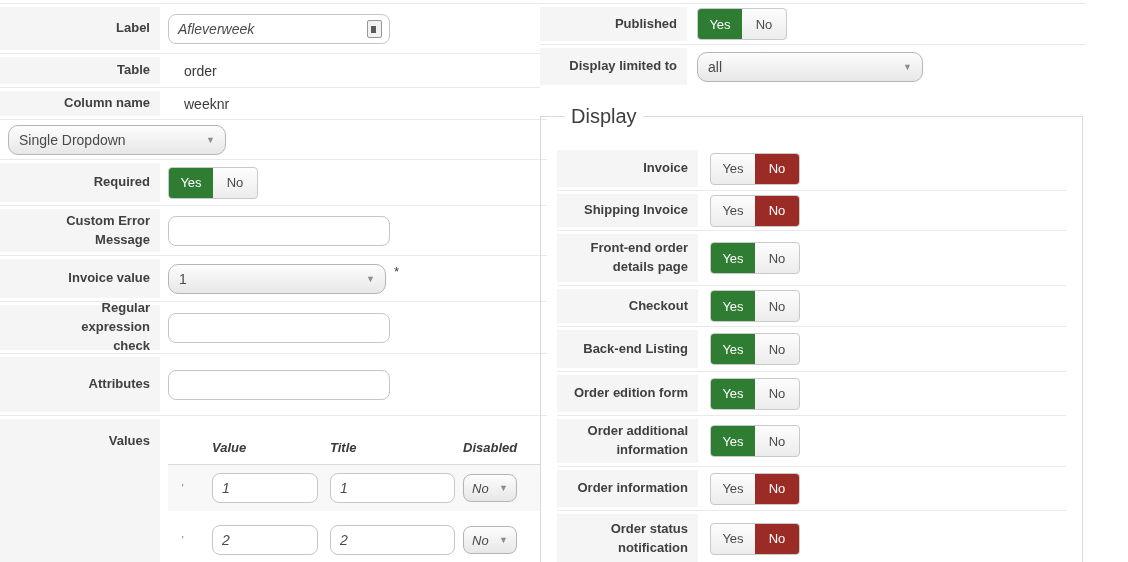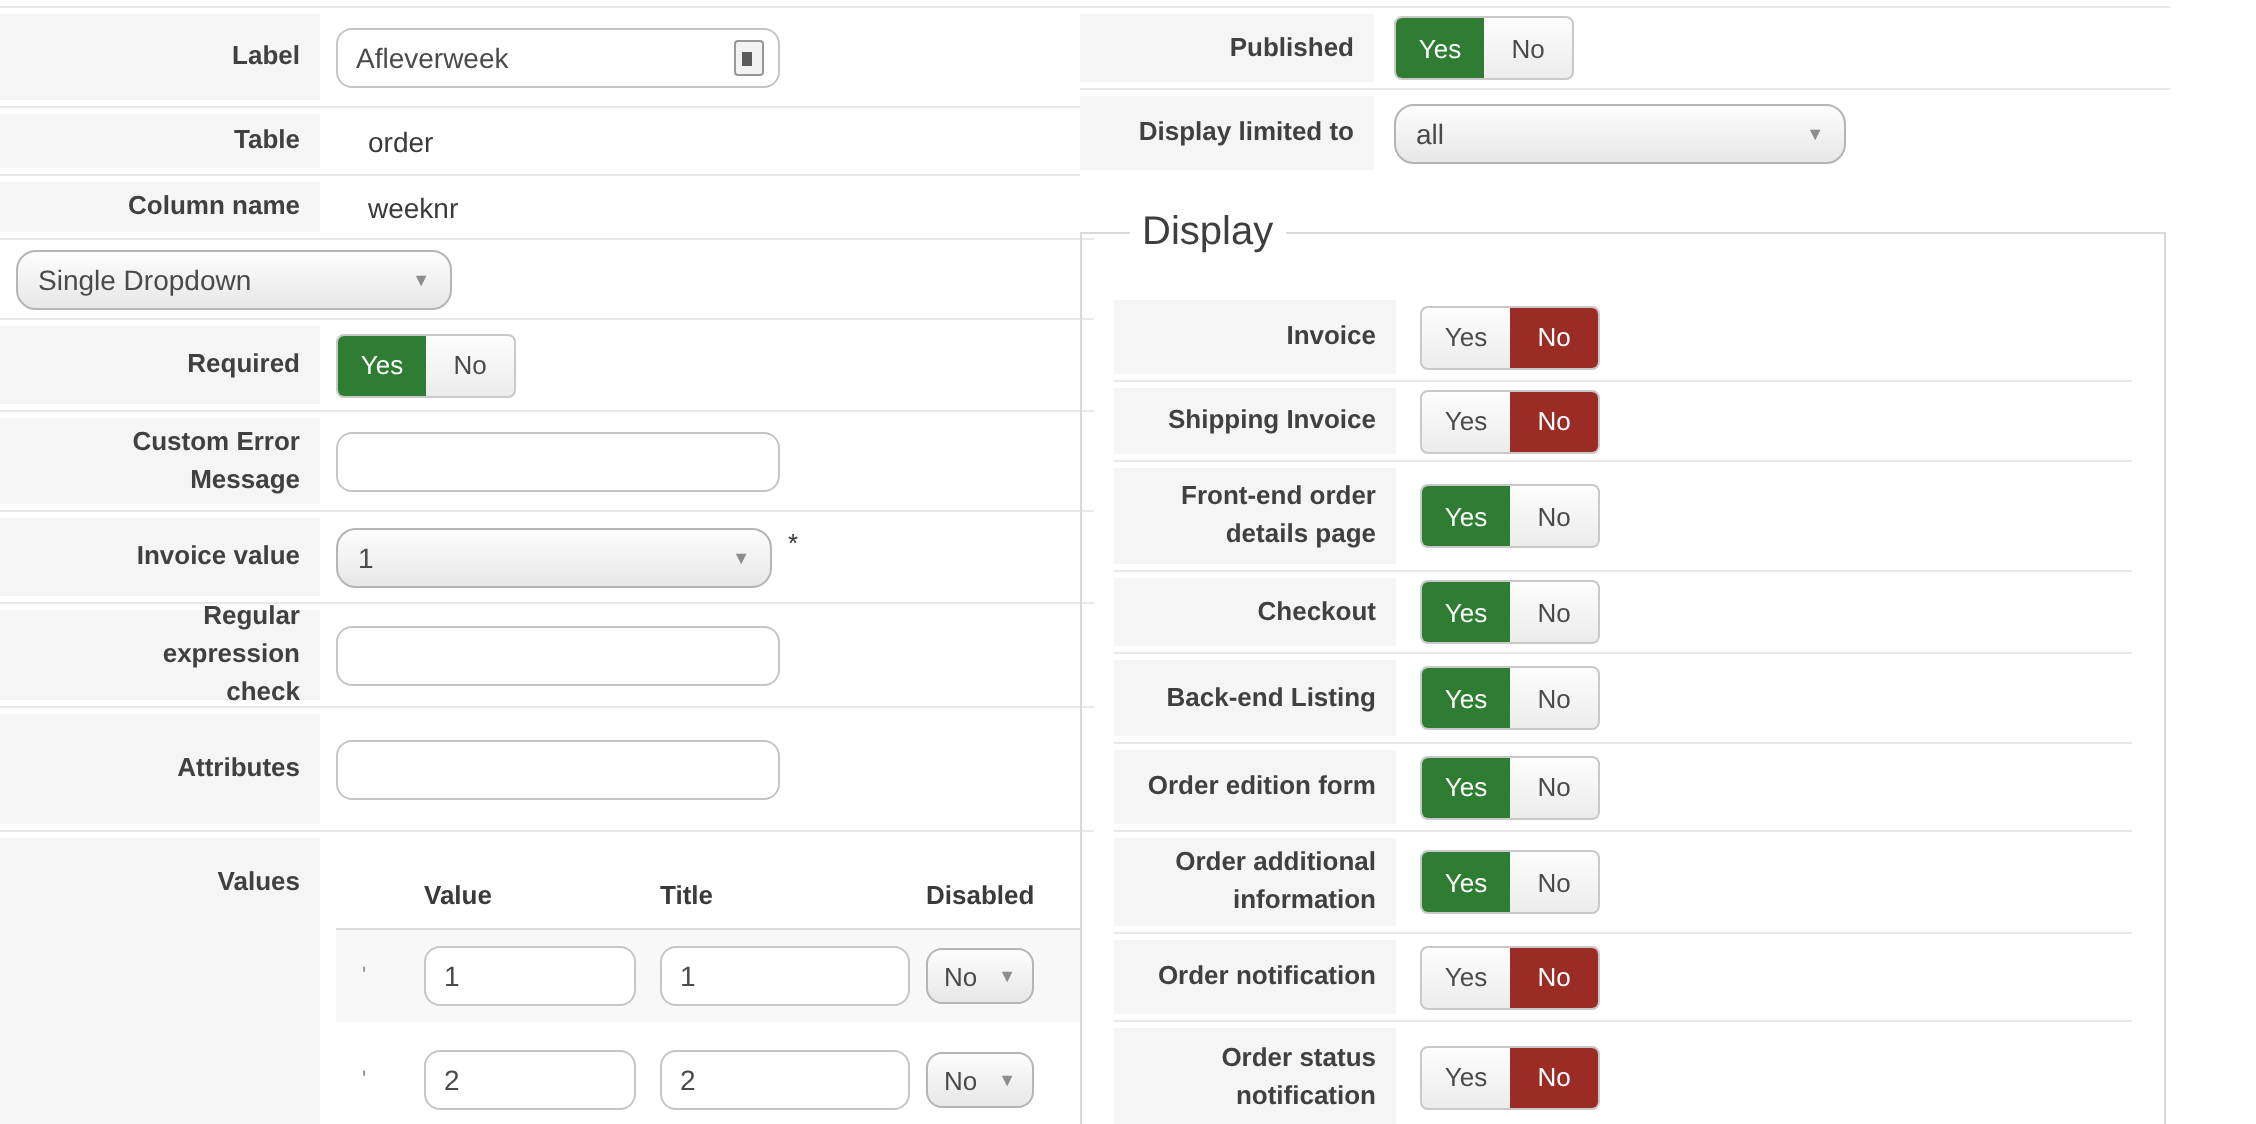--- a/index.html
+++ b/index.html
@@ -21,21 +21,21 @@
   .panel-left{position:absolute;left:0;top:3px;width:547px;}
   .panel-left .cell-label{width:160px;padding-right:10px;padding-left:44px;}
   .panel-left .cell-content{padding-left:8px;}
   .panel-right{position:absolute;left:540px;top:3px;width:545px;}
   .panel-right .cell-label{width:147px;padding-right:10px;}
   .panel-right .cell-content{padding-left:10px;}
   
   .text-input{
     width:222px;height:30px;border:1px solid #c6c6c6;border-radius:8px;background:#fff;
     display:flex;align-items:center;justify-content:space-between;
-    padding:0 7px 0 9px;box-sizing:border-box;font-size:14px;color:#4a4a4a;
+    padding:0 7px 0 9px;box-sizing:border-box;font-size:14px;color:#4a4a4a;font-style:italic;
   }
   .input-icon{width:13px;height:16px;border:1px solid #979797;border-radius:2px;
     background:#f2f2f2;position:relative;flex:none;}
   .input-icon::after{content:"";position:absolute;left:3px;top:5px;width:5px;height:7px;background:#5b5b5b;}
   .sel{
     height:30px;border:1px solid #b5b5b5;border-radius:10px;
     background:linear-gradient(#fdfdfd,#e7e7e7);
     display:flex;align-items:center;justify-content:space-between;
     padding:0 10px;box-sizing:border-box;font-size:14px;color:#4a4a4a;width:218px;
   }
@@ -46,21 +46,21 @@
   .toggle{display:inline-flex;height:30px;border:1px solid #c9c9c9;border-radius:4px;
     overflow:hidden;background:linear-gradient(#fdfdfd,#ececec);flex:none;}
   .tbtn{width:44px;display:flex;align-items:center;justify-content:center;
     font-size:13px;color:#4a4a4a;cursor:default;}
   .tbtn.on-yes{background:#2e7d32;color:#fff;}
   .tbtn.on-no{background:#9a2b25;color:#fff;}
   
   .vrow{height:151px;border-top:1px solid #e9e9e9;}
   .vrow .cell-label{align-items:flex-start;padding-top:16px;}
   .values-wrap{width:372px;padding-top:14px;}
-  .vt-grid{display:grid;grid-template-columns:44px 106px 12px 125px 8px 64px;align-items:center;}
+  .vt-grid{display:grid;grid-template-columns:44px 106px 12px 125px 8px 64px;align-items:center;font-style:italic;}
   .vt-head{height:34px;border-bottom:1px solid #dcdcdc;font-weight:bold;color:#3a3a3a;}
   .vt-row{padding:8px 0;}
   .vt-row.striped{background:#f8f8f8;}
   .vt-row + .vt-row{margin-top:6px;}
   .vt-input{width:100%;height:30px;border:1px solid #c6c6c6;border-radius:8px;background:#fff;
     display:flex;align-items:center;padding:0 9px;box-sizing:border-box;font-size:14px;color:#4a4a4a;}
   .drag-handle{color:#8a8a8a;font-size:11px;margin-left:13px;}
   
   .display-fs{
     position:absolute;left:0px;top:102px;width:543px;height:500px;
@@ -279,21 +279,21 @@
         <div class="frow fs-row" style="height: 51px;">
           <div class="cell-label">Order additional information</div>
           <div class="cell-content">
             <div class="toggle">
               <span class="tbtn on-yes">Yes</span>
               <span class="tbtn">No</span>
             </div>
           </div>
         </div>
         <div class="frow fs-row" style="height: 44px;">
-          <div class="cell-label">Order notification</div>
+          <div class="cell-label">Order information</div>
           <div class="cell-content">
             <div class="toggle">
               <span class="tbtn">Yes</span>
               <span class="tbtn on-no">No</span>
             </div>
           </div>
         </div>
         <div class="frow fs-row" style="height: 56px;">
           <div class="cell-label">Order status notification</div>
           <div class="cell-content">

